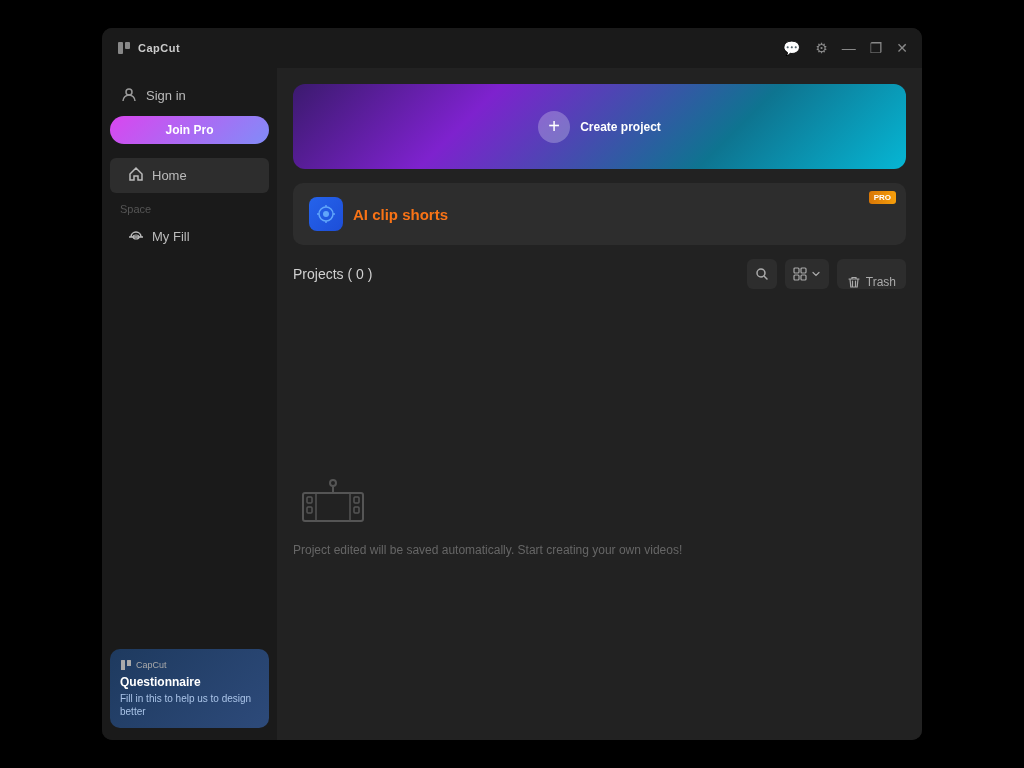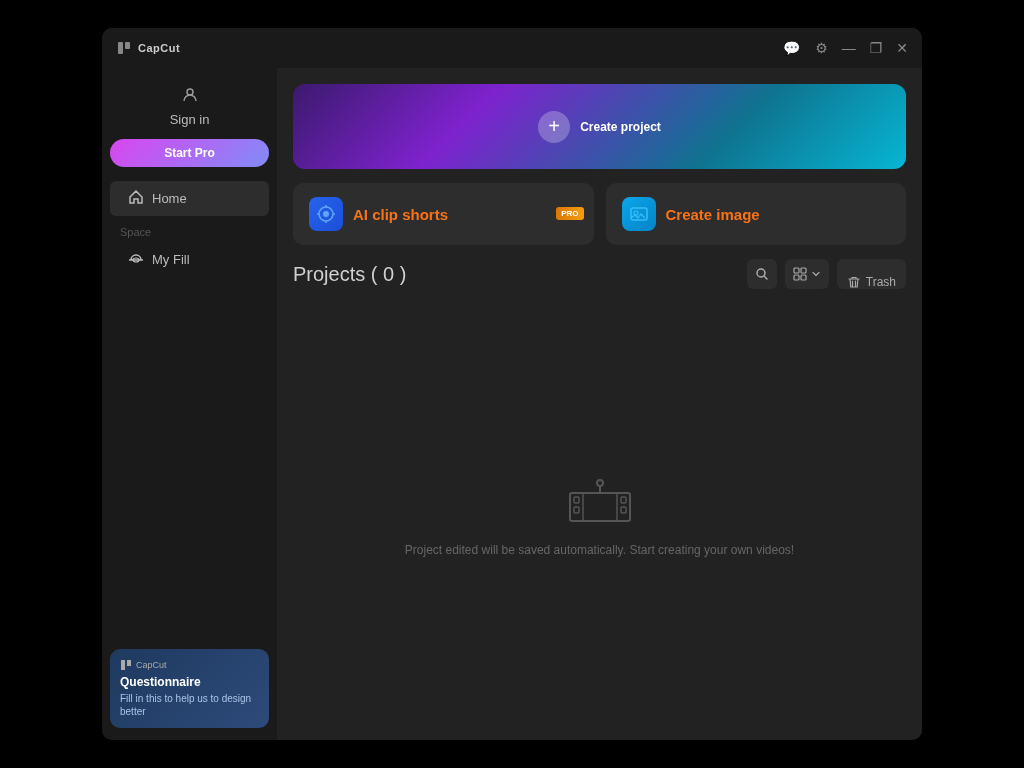--- a/index.html
+++ b/index.html
@@ -71,21 +71,20 @@
     }
     .sidebar-sign-in {
       display: flex;
       align-items: center;
       gap: 8px;
       padding: 6px 10px;
       color: #bbb;
       font-size: 13px;
       cursor: pointer;
       border-radius: 6px;
-      flex-direction: column;
     }
     .sign-in-icon {
       width: 18px;
       height: 18px;
       display: flex;
       align-items: center;
       justify-content: center;
       color: #999;
     }
     .join-pro-btn {
@@ -214,39 +213,39 @@
     }
     .ai-clip-icon { background: linear-gradient(135deg, #2563eb, #1d4ed8); }
     .create-image-icon { background: linear-gradient(135deg, #0ea5e9, #0284c7); }
     .quick-action-label {
       color: #f97316;
       font-size: 15px;
       font-weight: 700;
     }
     .pro-badge {
       position: absolute;
-      top: 24px;
+      top: 8px;
       right: 10px;
       background: linear-gradient(90deg, #d97706, #f59e0b);
       color: #fff;
       font-size: 8px;
       font-weight: 700;
       padding: 2px 5px;
       border-radius: 3px;
     }
     
     .projects-header {
       display: flex;
       align-items: center;
       justify-content: space-between;
       flex-shrink: 0;
     }
     .projects-title {
       color: #d0d0d0;
-      font-size: 20px;
+      font-size: 14px;
       font-weight: 500;
     }
     .projects-actions {
       display: flex;
       align-items: center;
       gap: 8px;
     }
     .icon-btn {
       width: 30px;
       height: 30px;
@@ -284,21 +283,21 @@
       padding: 0 10px;
       height: 30px;
       cursor: pointer;
       font-size: 12px;
     }
     
     .empty-state {
       flex: 1;
       display: flex;
       flex-direction: column;
-      align-items: center;
+      align-items: flex-start;
       justify-content: center;
       gap: 12px;
     }
     .empty-icon {
       width: 80px;
       height: 60px;
       position: relative;
     }
     .empty-icon svg {
       width: 100%;
@@ -338,21 +337,21 @@
       <div class="sidebar-sign-in">
         <span class="sign-in-icon">
           <svg width="16" height="16" viewBox="0 0 16 16" fill="none">
             <circle cx="8" cy="5" r="3" stroke="#999" stroke-width="1.5"></circle>
             <path d="M2 14c0-3.3 2.7-6 6-6s6 2.7 6 6" stroke="#999" stroke-width="1.5" fill="none"></path>
           </svg>
         </span>
         <span>Sign in</span>
       </div>
 
-      <button class="join-pro-btn">Start Pro</button>
+      <button class="join-pro-btn">Join Pro</button>
 
       <div class="sidebar-nav-item active">
         <span>
           <svg width="16" height="16" viewBox="0 0 16 16" fill="none">
             <path d="M2 8L8 2L14 8V14H10V10H6V14H2V8Z" stroke="#bbb" stroke-width="1.5" fill="none"></path>
           </svg>
         </span>
         <span>Home</span>
       </div>
 
@@ -398,30 +397,20 @@
           <div class="quick-action-icon ai-clip-icon">
             <svg width="20" height="20" viewBox="0 0 20 20" fill="none">
               <circle cx="10" cy="10" r="7" stroke="#60a5fa" stroke-width="1.5"></circle>
               <circle cx="10" cy="10" r="3" fill="#60a5fa"></circle>
               <path d="M10 3V1M10 19v-2M3 10H1M19 10h-2" stroke="#60a5fa" stroke-width="1.5"></path>
             </svg>
           </div>
           <span class="quick-action-label">AI clip shorts</span>
           <span class="pro-badge">PRO</span>
         </div>
-        <div class="quick-action-card">
-          <div class="quick-action-icon create-image-icon">
-            <svg width="20" height="20" viewBox="0 0 20 20" fill="none">
-              <rect x="2" y="4" width="16" height="12" rx="2" stroke="#38bdf8" stroke-width="1.5"></rect>
-              <circle cx="7" cy="9" r="2" stroke="#38bdf8" stroke-width="1.2"></circle>
-              <path d="M2 14l4-3 3 3 3-4 4 4" stroke="#38bdf8" stroke-width="1.2" fill="none"></path>
-            </svg>
-          </div>
-          <span class="quick-action-label">Create image</span>
-        </div>
       </div>
 
       <div class="projects-header">
         <span class="projects-title">Projects ( 0 )</span>
         <div class="projects-actions">
           <button class="icon-btn">
             <svg width="14" height="14" viewBox="0 0 14 14" fill="none">
               <circle cx="6" cy="6" r="4" stroke="#aaa" stroke-width="1.5"></circle>
               <path d="M9.5 9.5L12 12" stroke="#aaa" stroke-width="1.5" stroke-linecap="round"></path>
             </svg>

